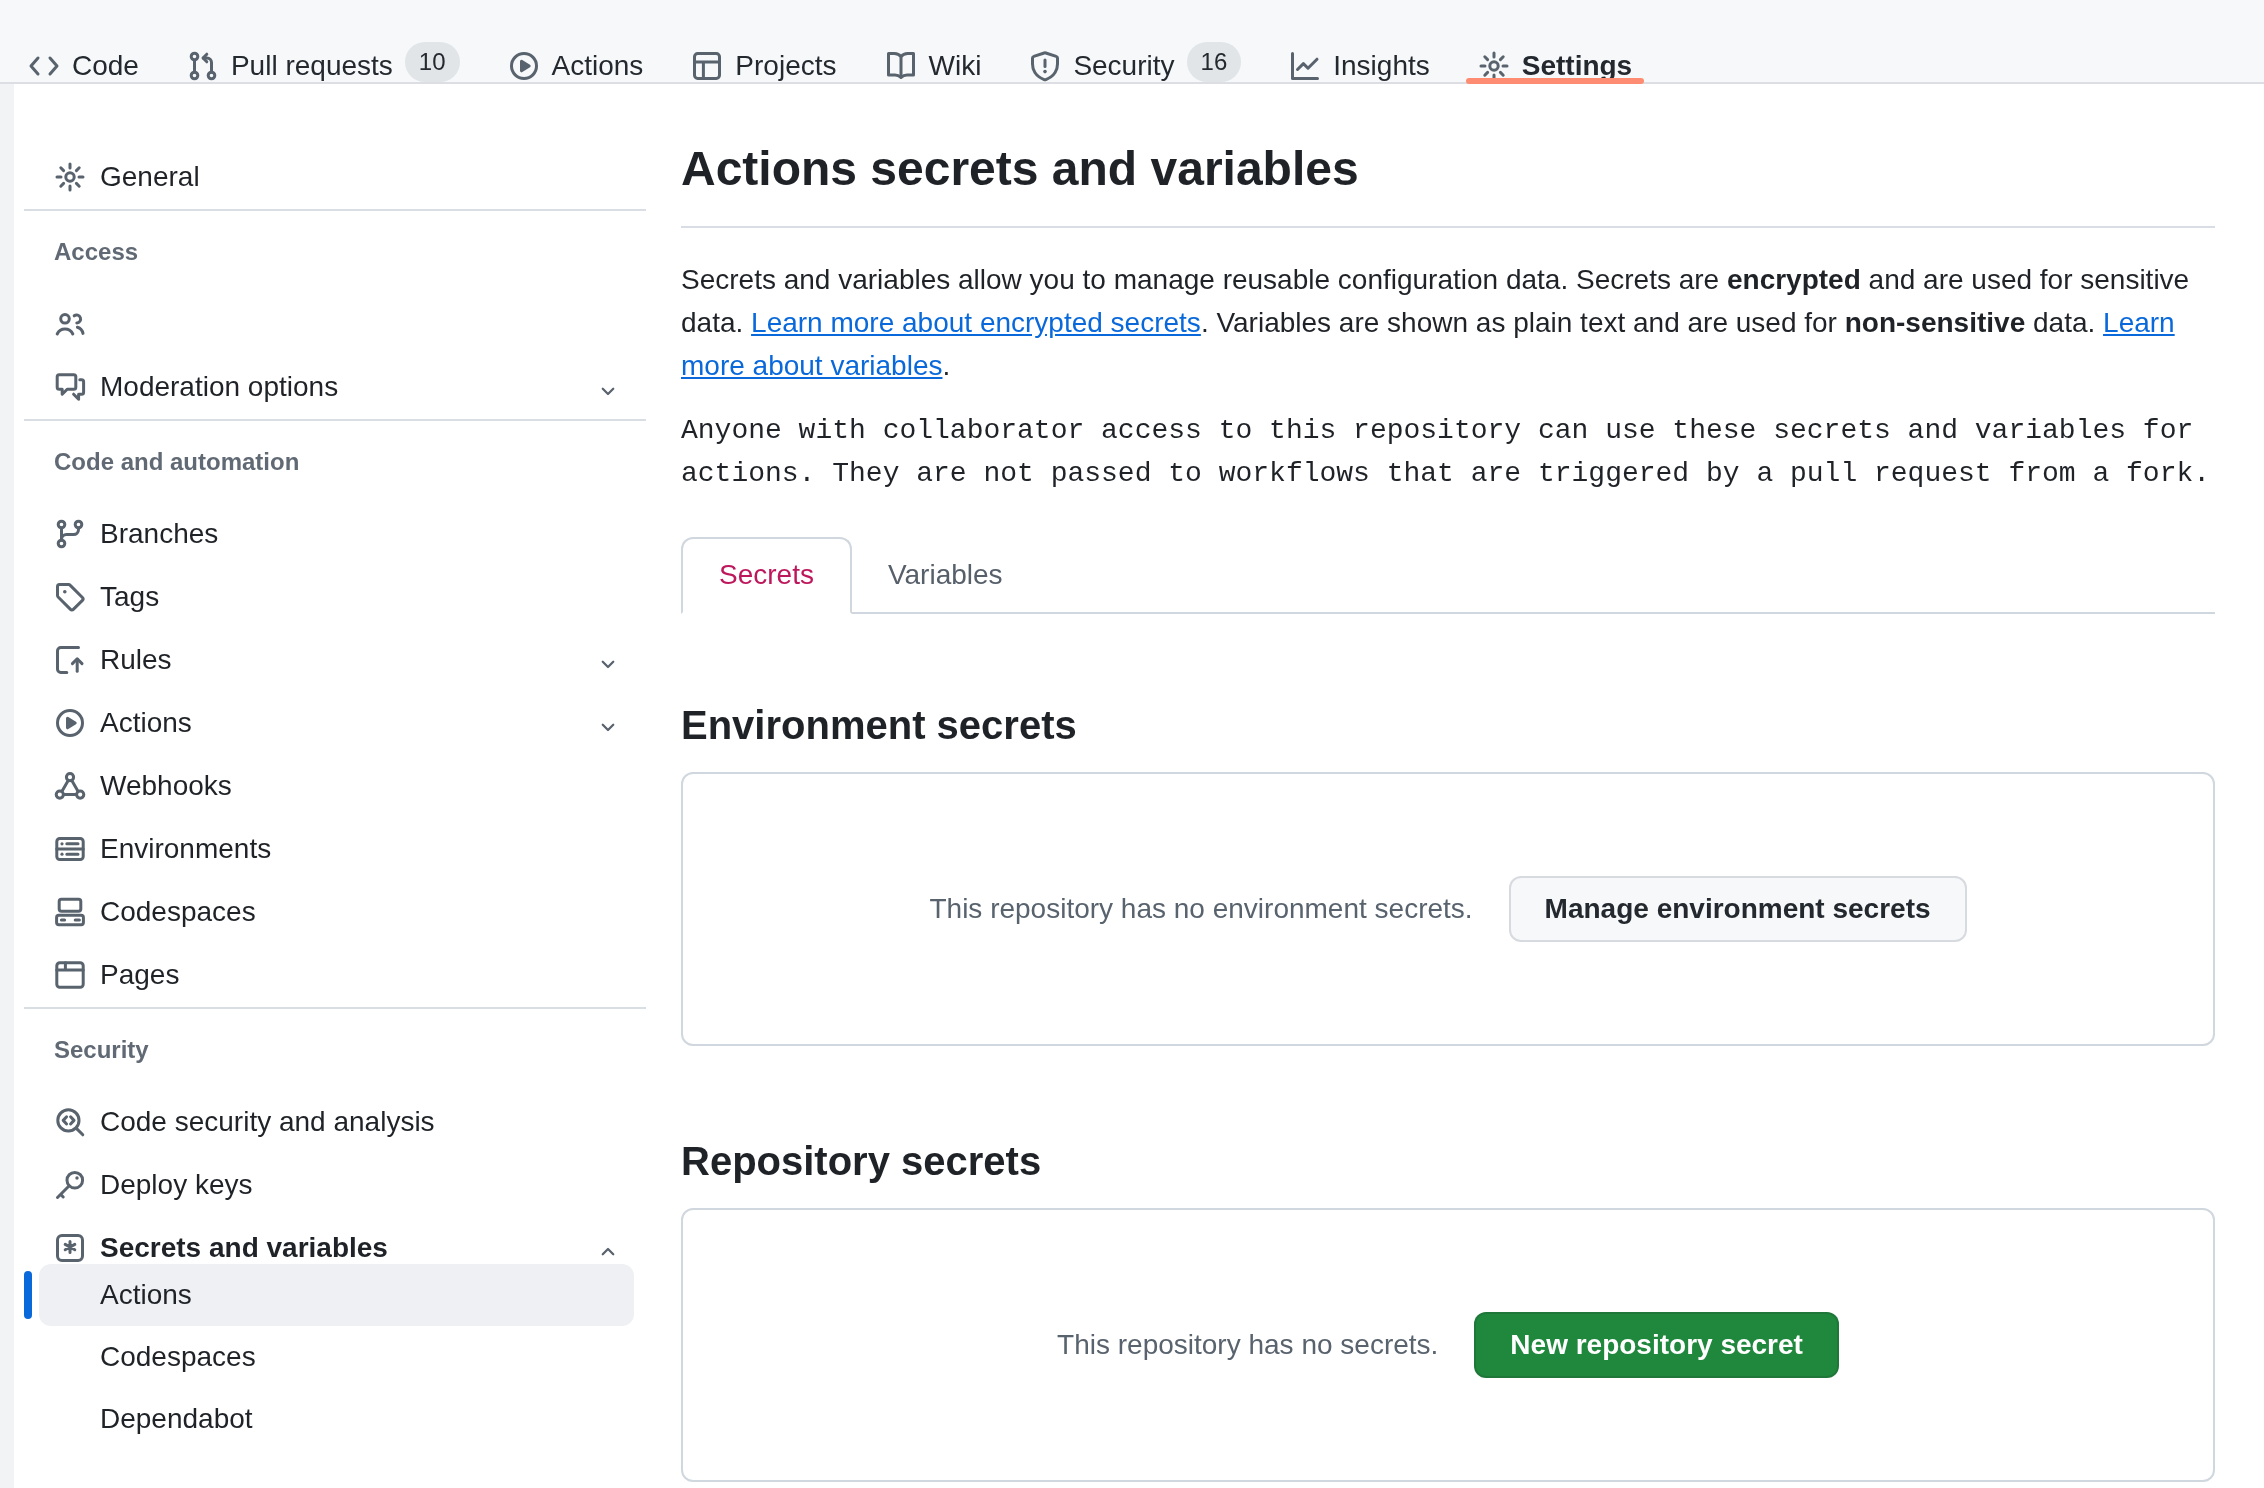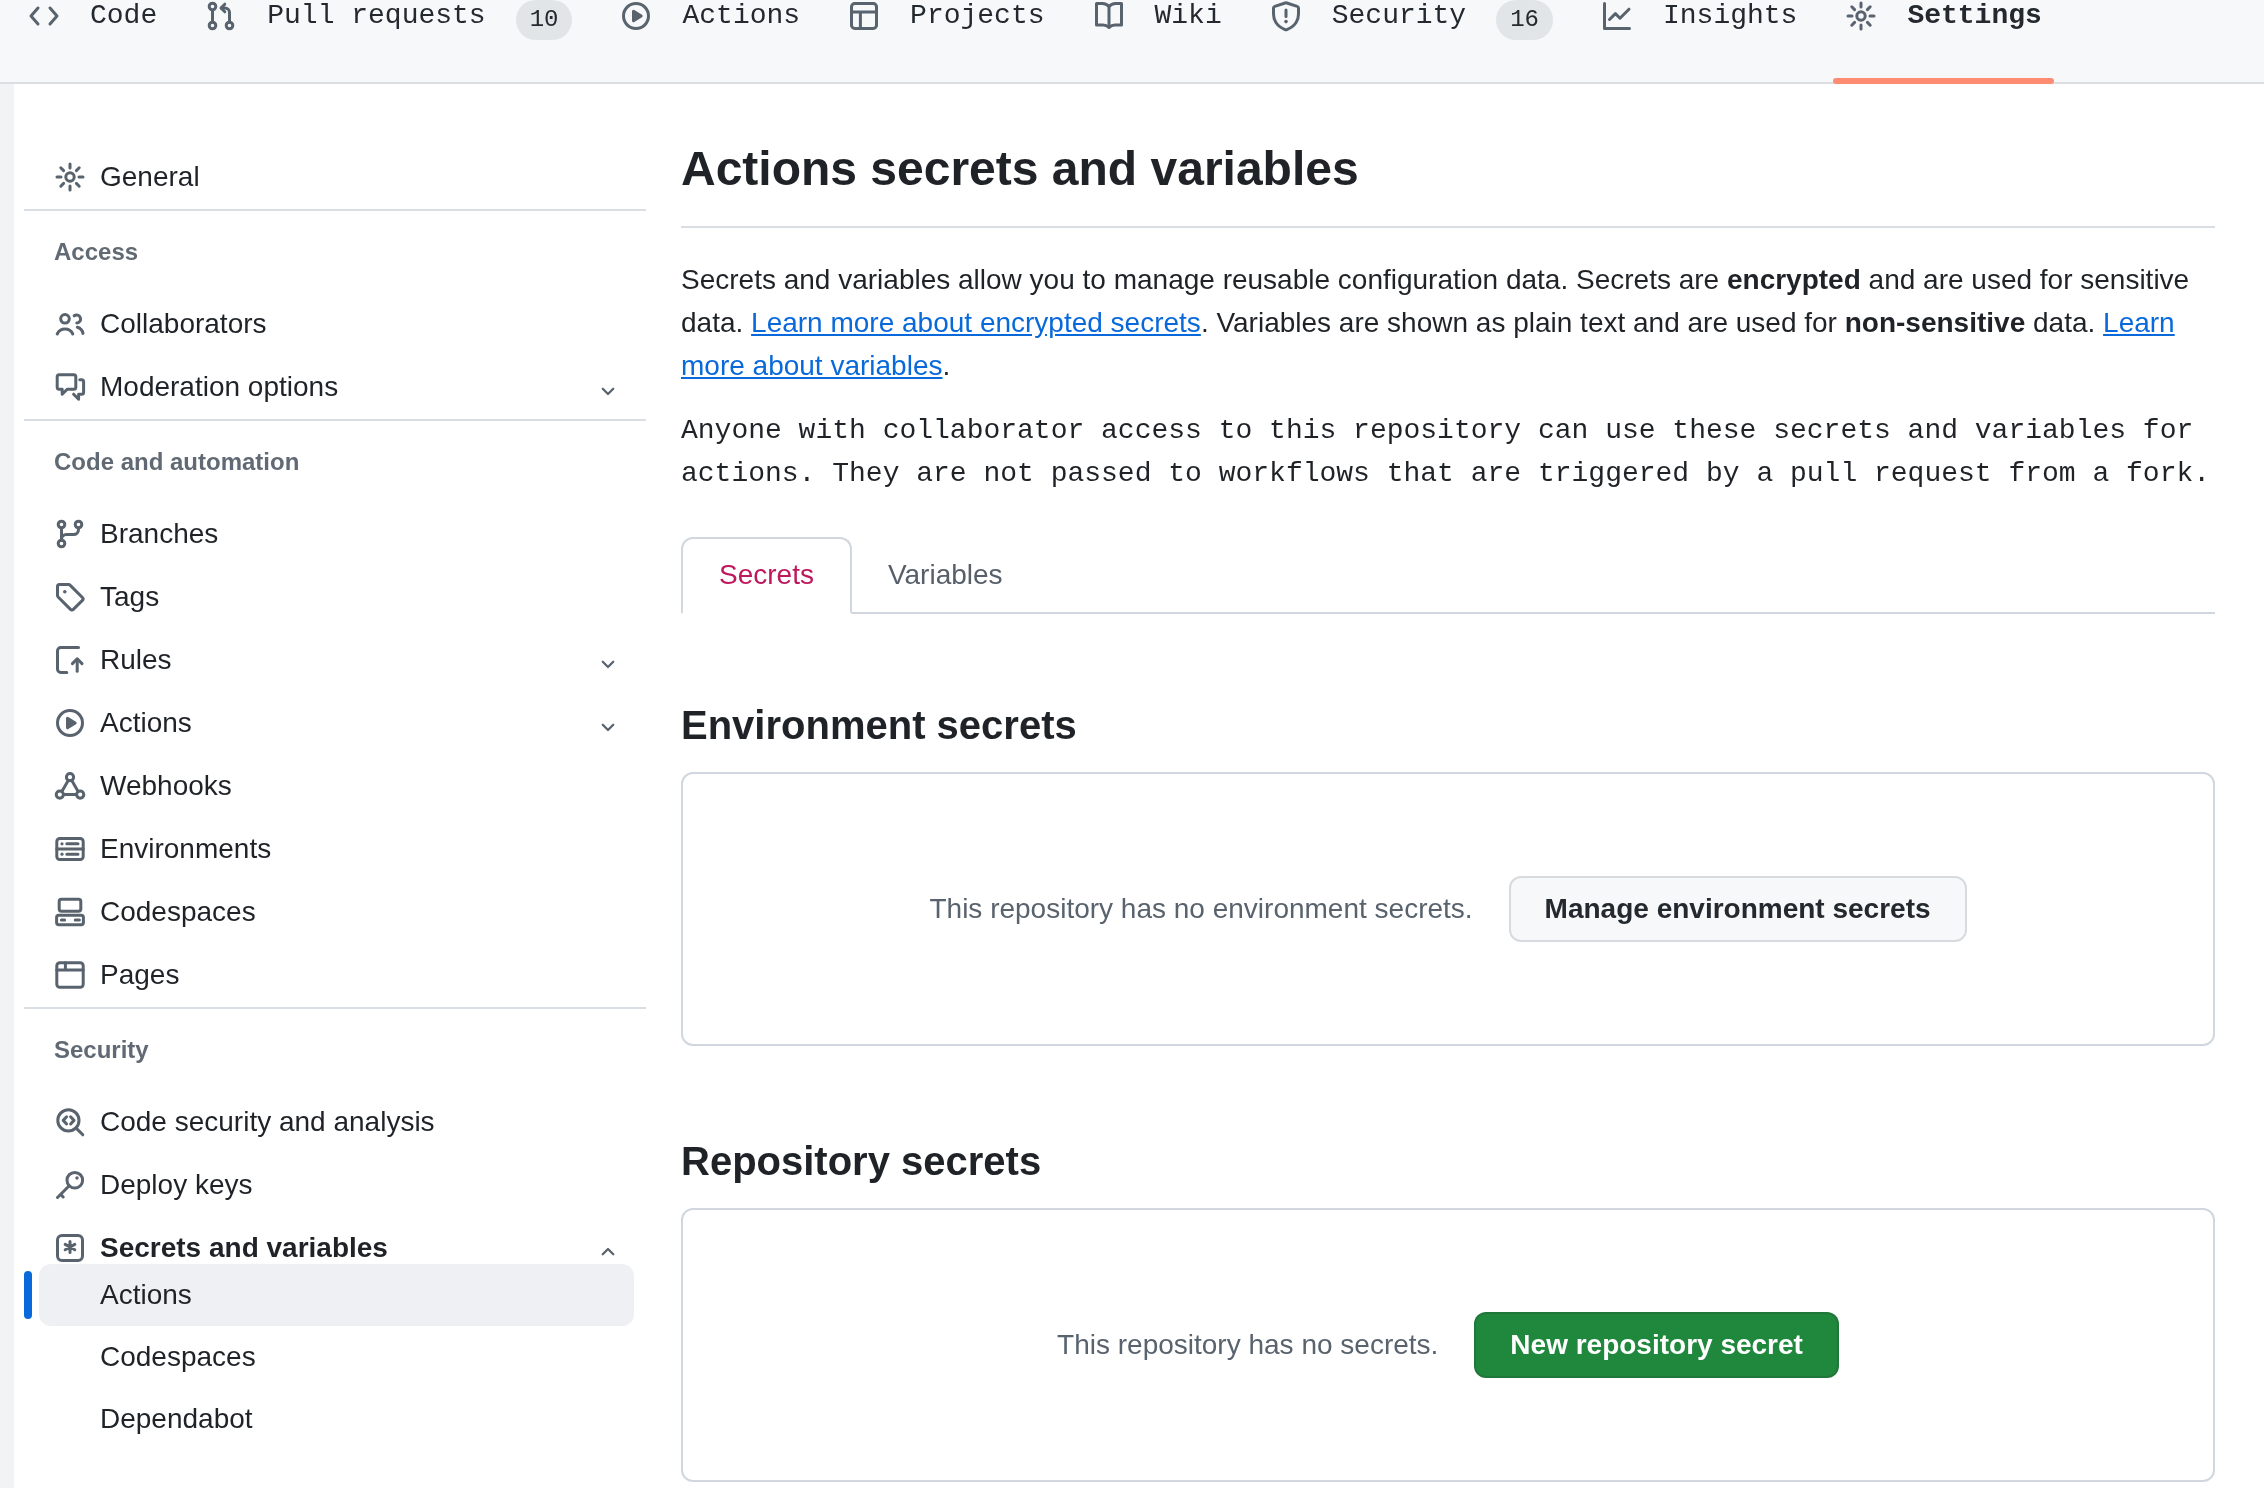--- a/index.html
+++ b/index.html
@@ -25,22 +25,22 @@
   }
   .edge-strip{position:absolute;left:0;top:84px;bottom:0;width:14px;background:#f2f3f5;z-index:0;}
 
   
   .topnav{
     height:84px;background:var(--c-subtle);
     border-bottom:2px solid #dcdee3;
     display:flex;align-items:stretch;padding-left:4px;position:relative;z-index:2;
   }
   .nav-item{
-    position:relative;display:flex;align-items:flex-start;gap:30px;
-    padding:0 24px;color:#24292f;cursor:pointer;font-family:Liberation Mono, monospace;
+    position:relative;display:flex;align-items:flex-end;gap:12px;
+    padding:0 24px;color:#24292f;cursor:pointer;
   }
   .nav-item .icon{color:var(--c-icon);}
   .nav-item.active .nav-label{font-weight:700;}
   .nav-item.active::after{
     content:"";position:absolute;left:12px;right:12px;bottom:-2px;height:6px;
     border-radius:3px;background:var(--c-accent);
   }
   .counter{
     background:rgba(175,184,193,.3);border-radius:999px;
     font-size:24px;line-height:24px;padding:8px 14px;color:#24292f;min-width:22px;text-align:center;
@@ -214,21 +214,20 @@
       <div class="sb-header">Access</div>
       <div class="sb-item">
         <svg class="icon" width="32" height="32" viewBox="0 0 16 16">
           <g fill="none" stroke="currentColor" stroke-width="1.5" stroke-linecap="round" stroke-linejoin="round">
             <circle cx="5.5" cy="5.4" r="2.15"></circle>
             <path d="M1.6 13a4.3 4.3 0 0 1 7.8 0"></path>
             <path d="M10.1 3.9a2 2 0 1 1 1.3 3.6"></path>
             <path d="M11.7 9.6a4.1 4.1 0 0 1 2.8 3.1"></path>
           </g>
         </svg>
-        <span class="sb-label">Collaborators</span>
       </div>
       <div class="sb-item">
         <svg class="icon" width="32" height="32" viewBox="0 0 16 16">
           <g fill="none" stroke="currentColor" stroke-width="1.5" stroke-linecap="round" stroke-linejoin="round">
             <path d="M1.6 2.9c0-.55.45-1 1-1h7.3c.55 0 1 .45 1 1v5.2c0 .55-.45 1-1 1H6.6L4.1 11.6V9.1H2.6c-.55 0-1-.45-1-1Z"></path>
             <path d="M12.9 4.4h.9c.55 0 1 .45 1 1v5.2c0 .55-.45 1-1 1h-1.5v2.5l-2.5-2.5"></path>
           </g>
         </svg>
         <span class="sb-label">Moderation options</span>
         <svg class="chev" width="24" height="24" viewBox="0 0 16 16">

